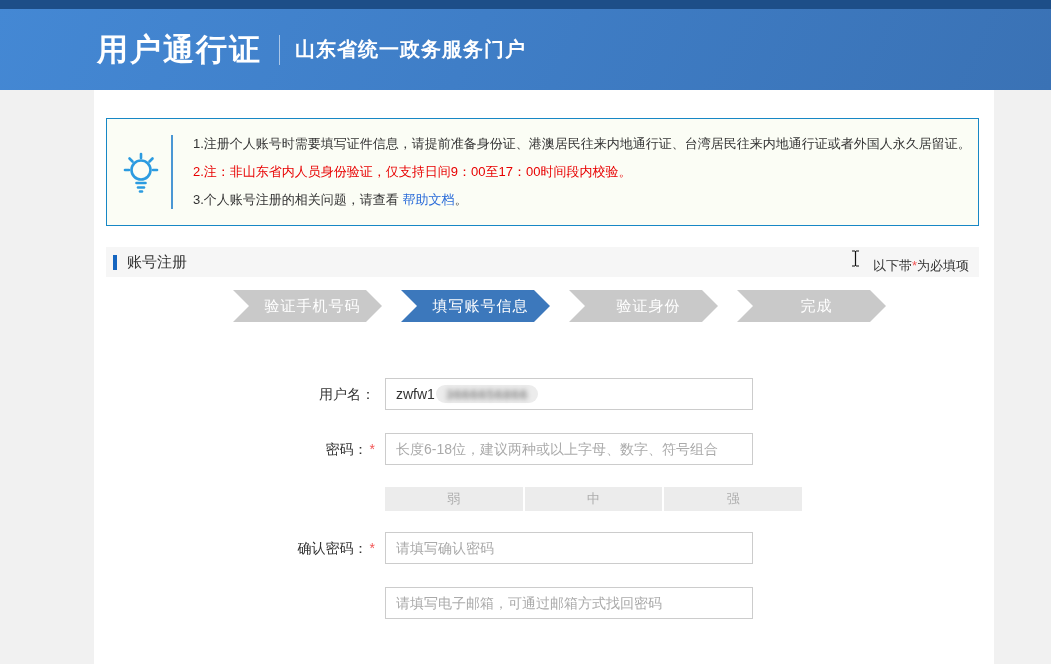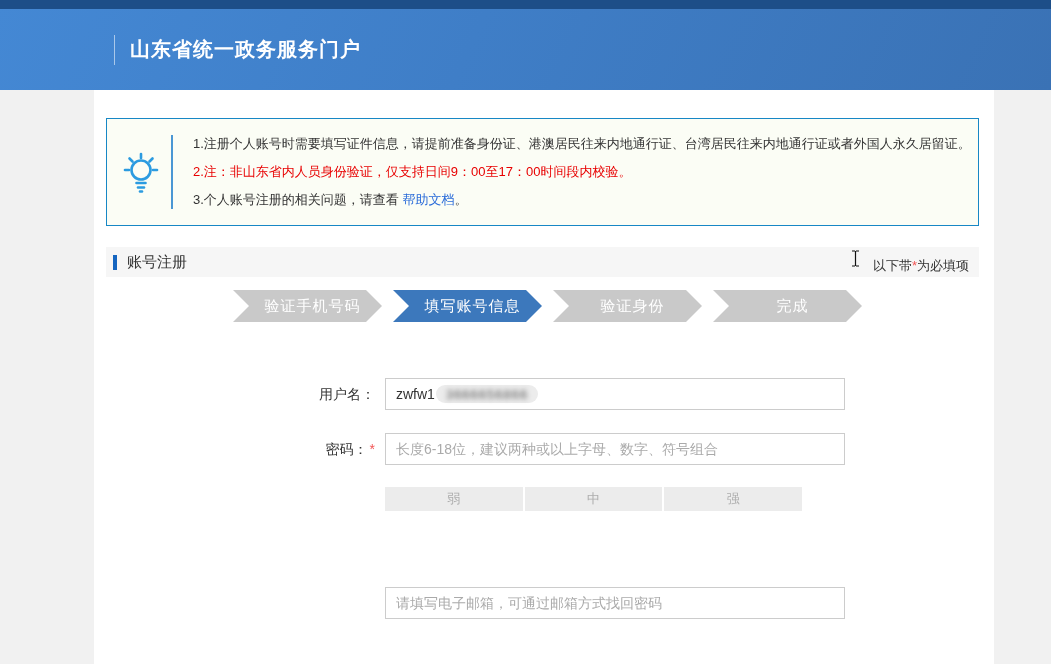--- a/index.html
+++ b/index.html
@@ -74,39 +74,39 @@
   .section-spacer { flex: 1; }
   .required-note { font-size: 13px; color: #333; margin-right: 10px; margin-top: 7px; }
   .required-note .star { color: #f25555; }
 
   
   .ibeam-cursor { position: absolute; left: 757px; top: 160px; }
 
   
   .steps {
     position: absolute; left: 139px; top: 200px; height: 20px;
-    display: flex; gap: 11px;
+    display: flex; gap: 19px;
   }
   .step {
     width: 149px; height: 32px; line-height: 32px; text-align: center;
     padding-left: 10px; font-size: 15px; color: #ffffff; letter-spacing: 1px;
     background: #c9c9c9;
     clip-path: polygon(0 0, calc(100% - 16px) 0, 100% 50%, calc(100% - 16px) 100%, 0 100%, 16px 50%);
   }
   .step.active { background: #3c78bc; }
 
   
   .form-row { position: absolute; left: 0; width: 100%; height: 32px; }
   .form-label {
     position: absolute; left: 0; width: 281px; text-align: right;
     font-size: 14px; color: #333; line-height: 32px; white-space: nowrap;
   }
   .form-label .star { color: #f25555; margin-left: 2px; }
   .form-input, .input-like {
-    position: absolute; left: 291px; width: 460px; height: 32px;
+    position: absolute; left: 291px; width: 368px; height: 32px;
     border: 1px solid #cccccc; background: #ffffff; font-size: 14px;
     color: #333; padding-left: 10px;
     font-family: "Liberation Sans", "DejaVu Sans", sans-serif;
     outline: none;
   }
   .form-input::placeholder { color: #aaaaaa; opacity: 1; }
   .input-like { display: flex; align-items: center; }
   .redacted-chunk {
     margin-left: 1px; background: #ececec; border-radius: 9px;
     padding: 1px 10px;
@@ -128,20 +128,21 @@
   .row-password { top: 343px; }
   .row-confirm  { top: 442px; }
   .row-email    { top: 497px; }
 </style>
 </head>
 <body>
 
 <div class="header">
   <div class="header-topstrip"></div>
   <div class="header-inner">
+    <div class="header-title">用户通行证</div>
     <div class="header-divider"></div>
     <div class="header-subtitle">山东省统一政务服务门户</div>
   </div>
 </div>
 
 <div class="card">
 
   <div class="notice-box">
     <div class="notice-icon-wrap">
       <svg width="46" height="52" viewBox="0 0 46 52" fill="none">
@@ -206,18 +207,24 @@
     </div>
     <input type="text" class="form-input" placeholder="长度6-18位，建议两种或以上字母、数字、符号组合" style="">
   </div>
 
   <div class="strength-meter">
     <div class="strength-seg">弱</div>
     <div class="strength-seg">中</div>
     <div class="strength-seg">强</div>
   </div>
 
+  <div class="form-row row-confirm">
+    <div class="form-label">
+      <span>确认密码：</span><span class="star">*</span>
+    </div>
+    <input type="text" class="form-input" placeholder="请填写确认密码" style="">
+  </div>
 
   <div class="form-row row-email">
     <input type="text" class="form-input" placeholder="请填写电子邮箱，可通过邮箱方式找回密码" style="">
   </div>
 
 </div>
 
 </body></html>

